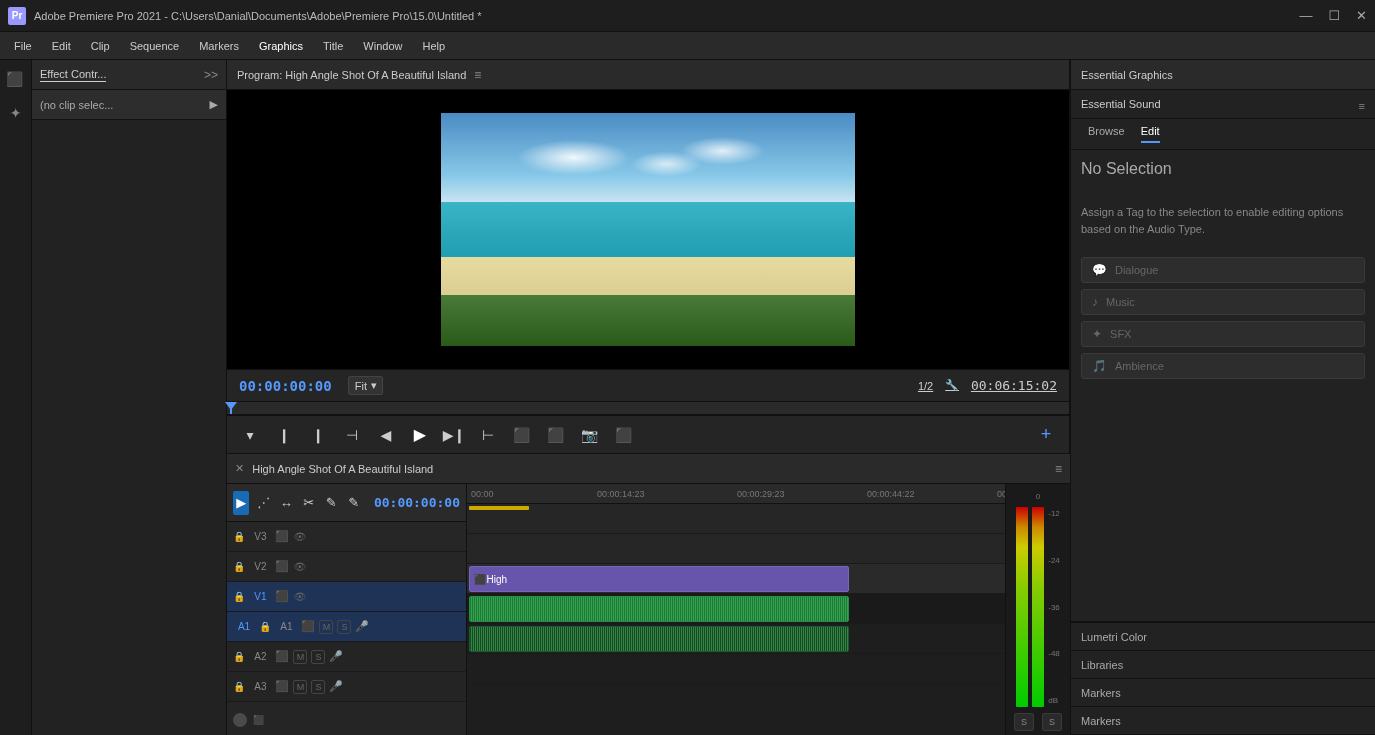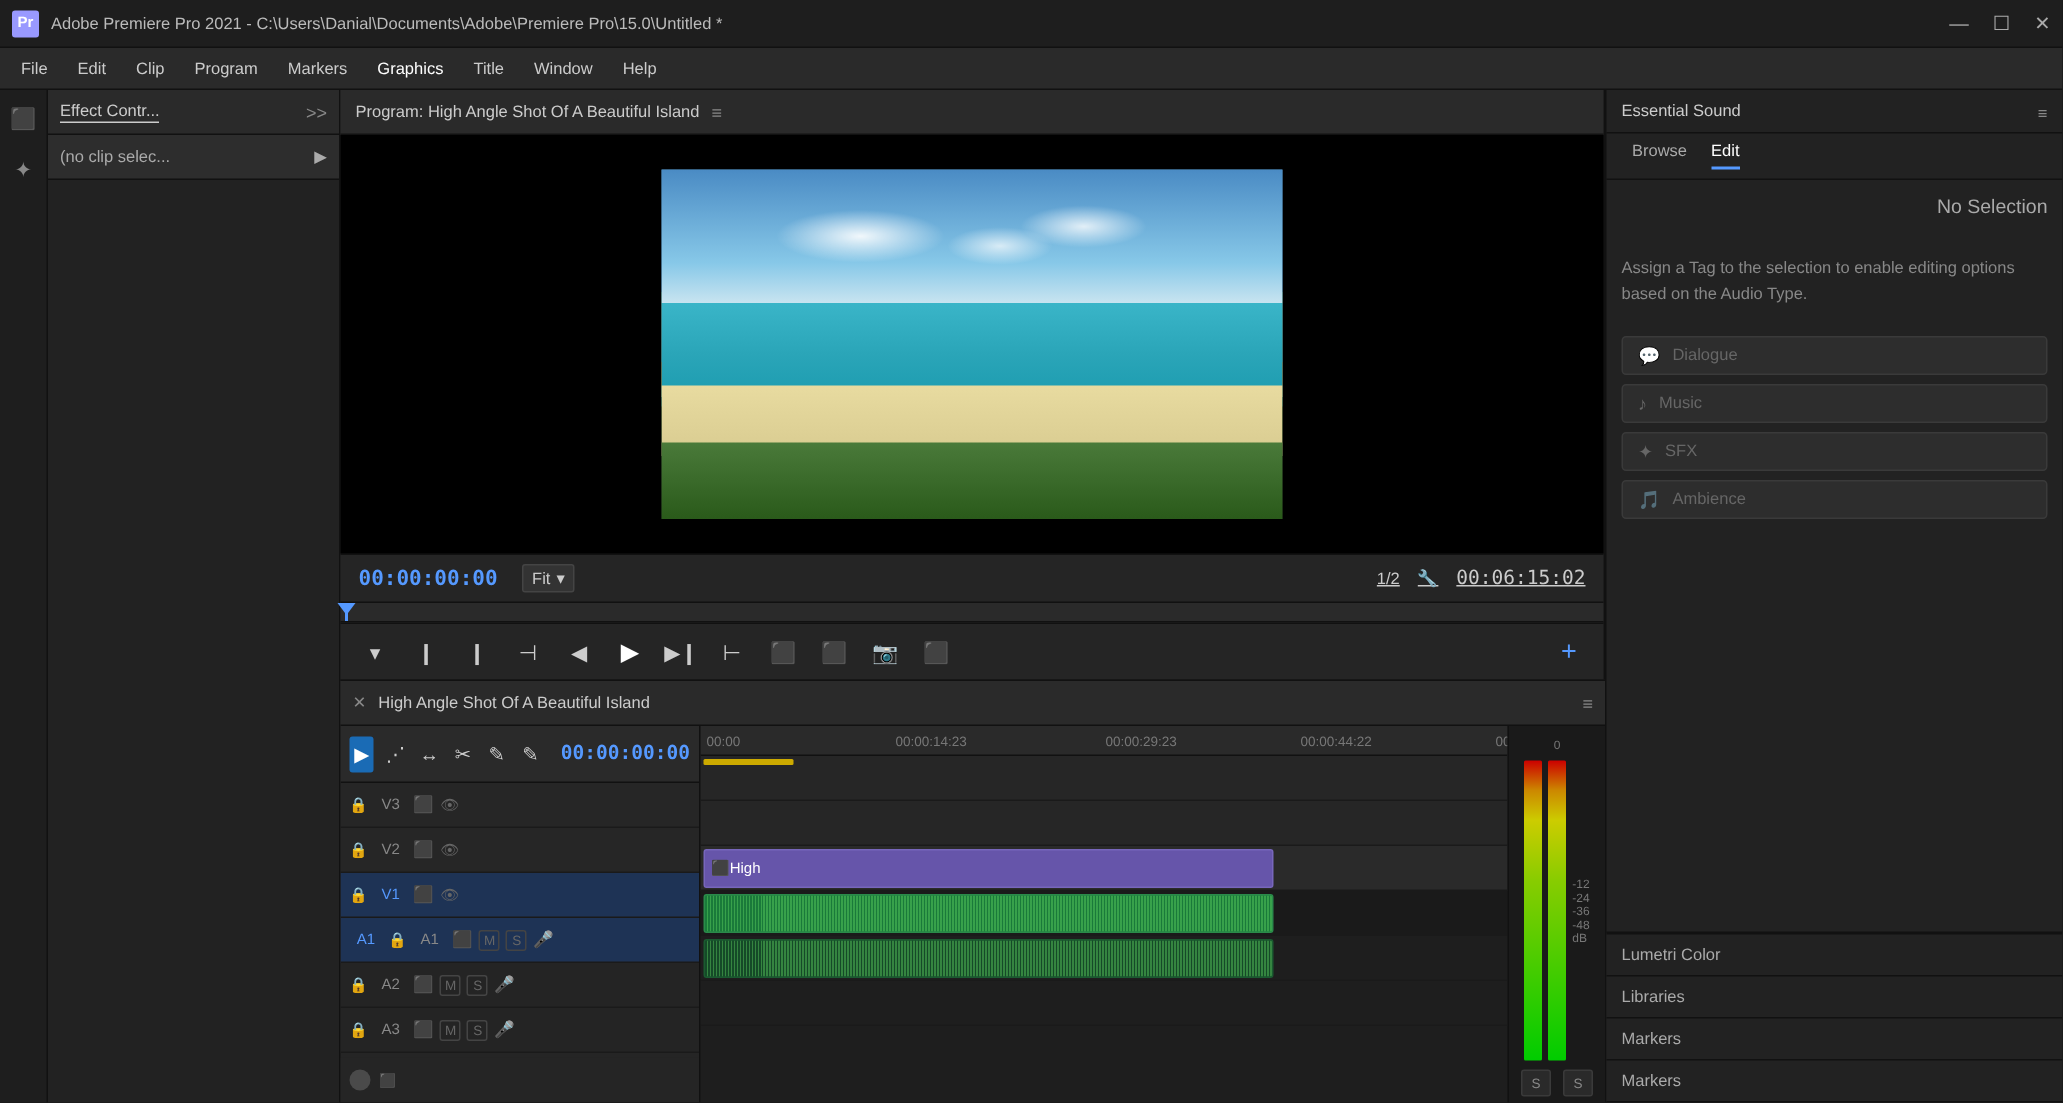--- a/index.html
+++ b/index.html
@@ -509,23 +509,22 @@
       cursor: pointer;
       padding-bottom: 4px;
     }
     .tab-item.active {
       color: #fff;
       border-bottom: 2px solid #5599ff;
     }
 
     .no-selection-text {
       padding: 10px 10px 6px;
-      font-size: 13px;
+      font-size: 16px;
       color: #aaa;
-      text-align: right;
     }
 
     .preset-row {
       padding: 4px 10px;
       display: flex;
       align-items: center;
       gap: 8px;
       border-bottom: 1px solid #111;
     }
     .preset-label {
@@ -656,21 +655,21 @@
     <span>—</span>
     <span>☐</span>
     <span>✕</span>
   </div>
 </div>
 
 <div id="menu-bar">
   <span class="menu-item">File</span>
   <span class="menu-item">Edit</span>
   <span class="menu-item">Clip</span>
-  <span class="menu-item">Program</span>
+  <span class="menu-item">Sequence</span>
   <span class="menu-item">Markers</span>
   <span class="menu-item active">Graphics</span>
   <span class="menu-item">Title</span>
   <span class="menu-item">Window</span>
   <span class="menu-item">Help</span>
 </div>
 
 <div id="main-layout">
 
   <div id="left-sidebar">
@@ -858,38 +857,41 @@
 
             <div class="track-lane audio-a3"></div>
           </div>
         </div>
 
         <div id="audio-meter">
           <div style="font-size:8px;color:#777;margin-top:4px;">0</div>
           <div class="meter-bar-container">
             <div class="meter-bar"></div>
             <div class="meter-bar"></div>
-            <div style="display:flex;flex-direction:column;justify-content:center;height:100%;font-size:8px;color:#777;padding:2px 0;">
+            <div style="display:flex;flex-direction:column;justify-content:space-between;height:100%;font-size:8px;color:#777;padding:2px 0;">
               <span>-12</span>
               <span>-24</span>
               <span>-36</span>
               <span>-48</span>
               <span>dB</span>
             </div>
           </div>
           <div class="meter-s-row">
             <div class="meter-s">S</div>
             <div class="meter-s">S</div>
           </div>
         </div>
       </div>
     </div>
   </div>
 
   <div id="right-panel">
+    <div class="panel-header">
+      <span class="panel-title">Essential Graphics</span>
+    </div>
 
     <div class="essential-section">
       <div style="display:flex;align-items:center;justify-content:space-between;">
         <span class="essential-section-title">Essential Sound</span>
         <span style="color:#888;cursor:pointer;">≡</span>
       </div>
     </div>
 
     <div class="tabs-row">
       <span class="tab-item">Browse</span>

